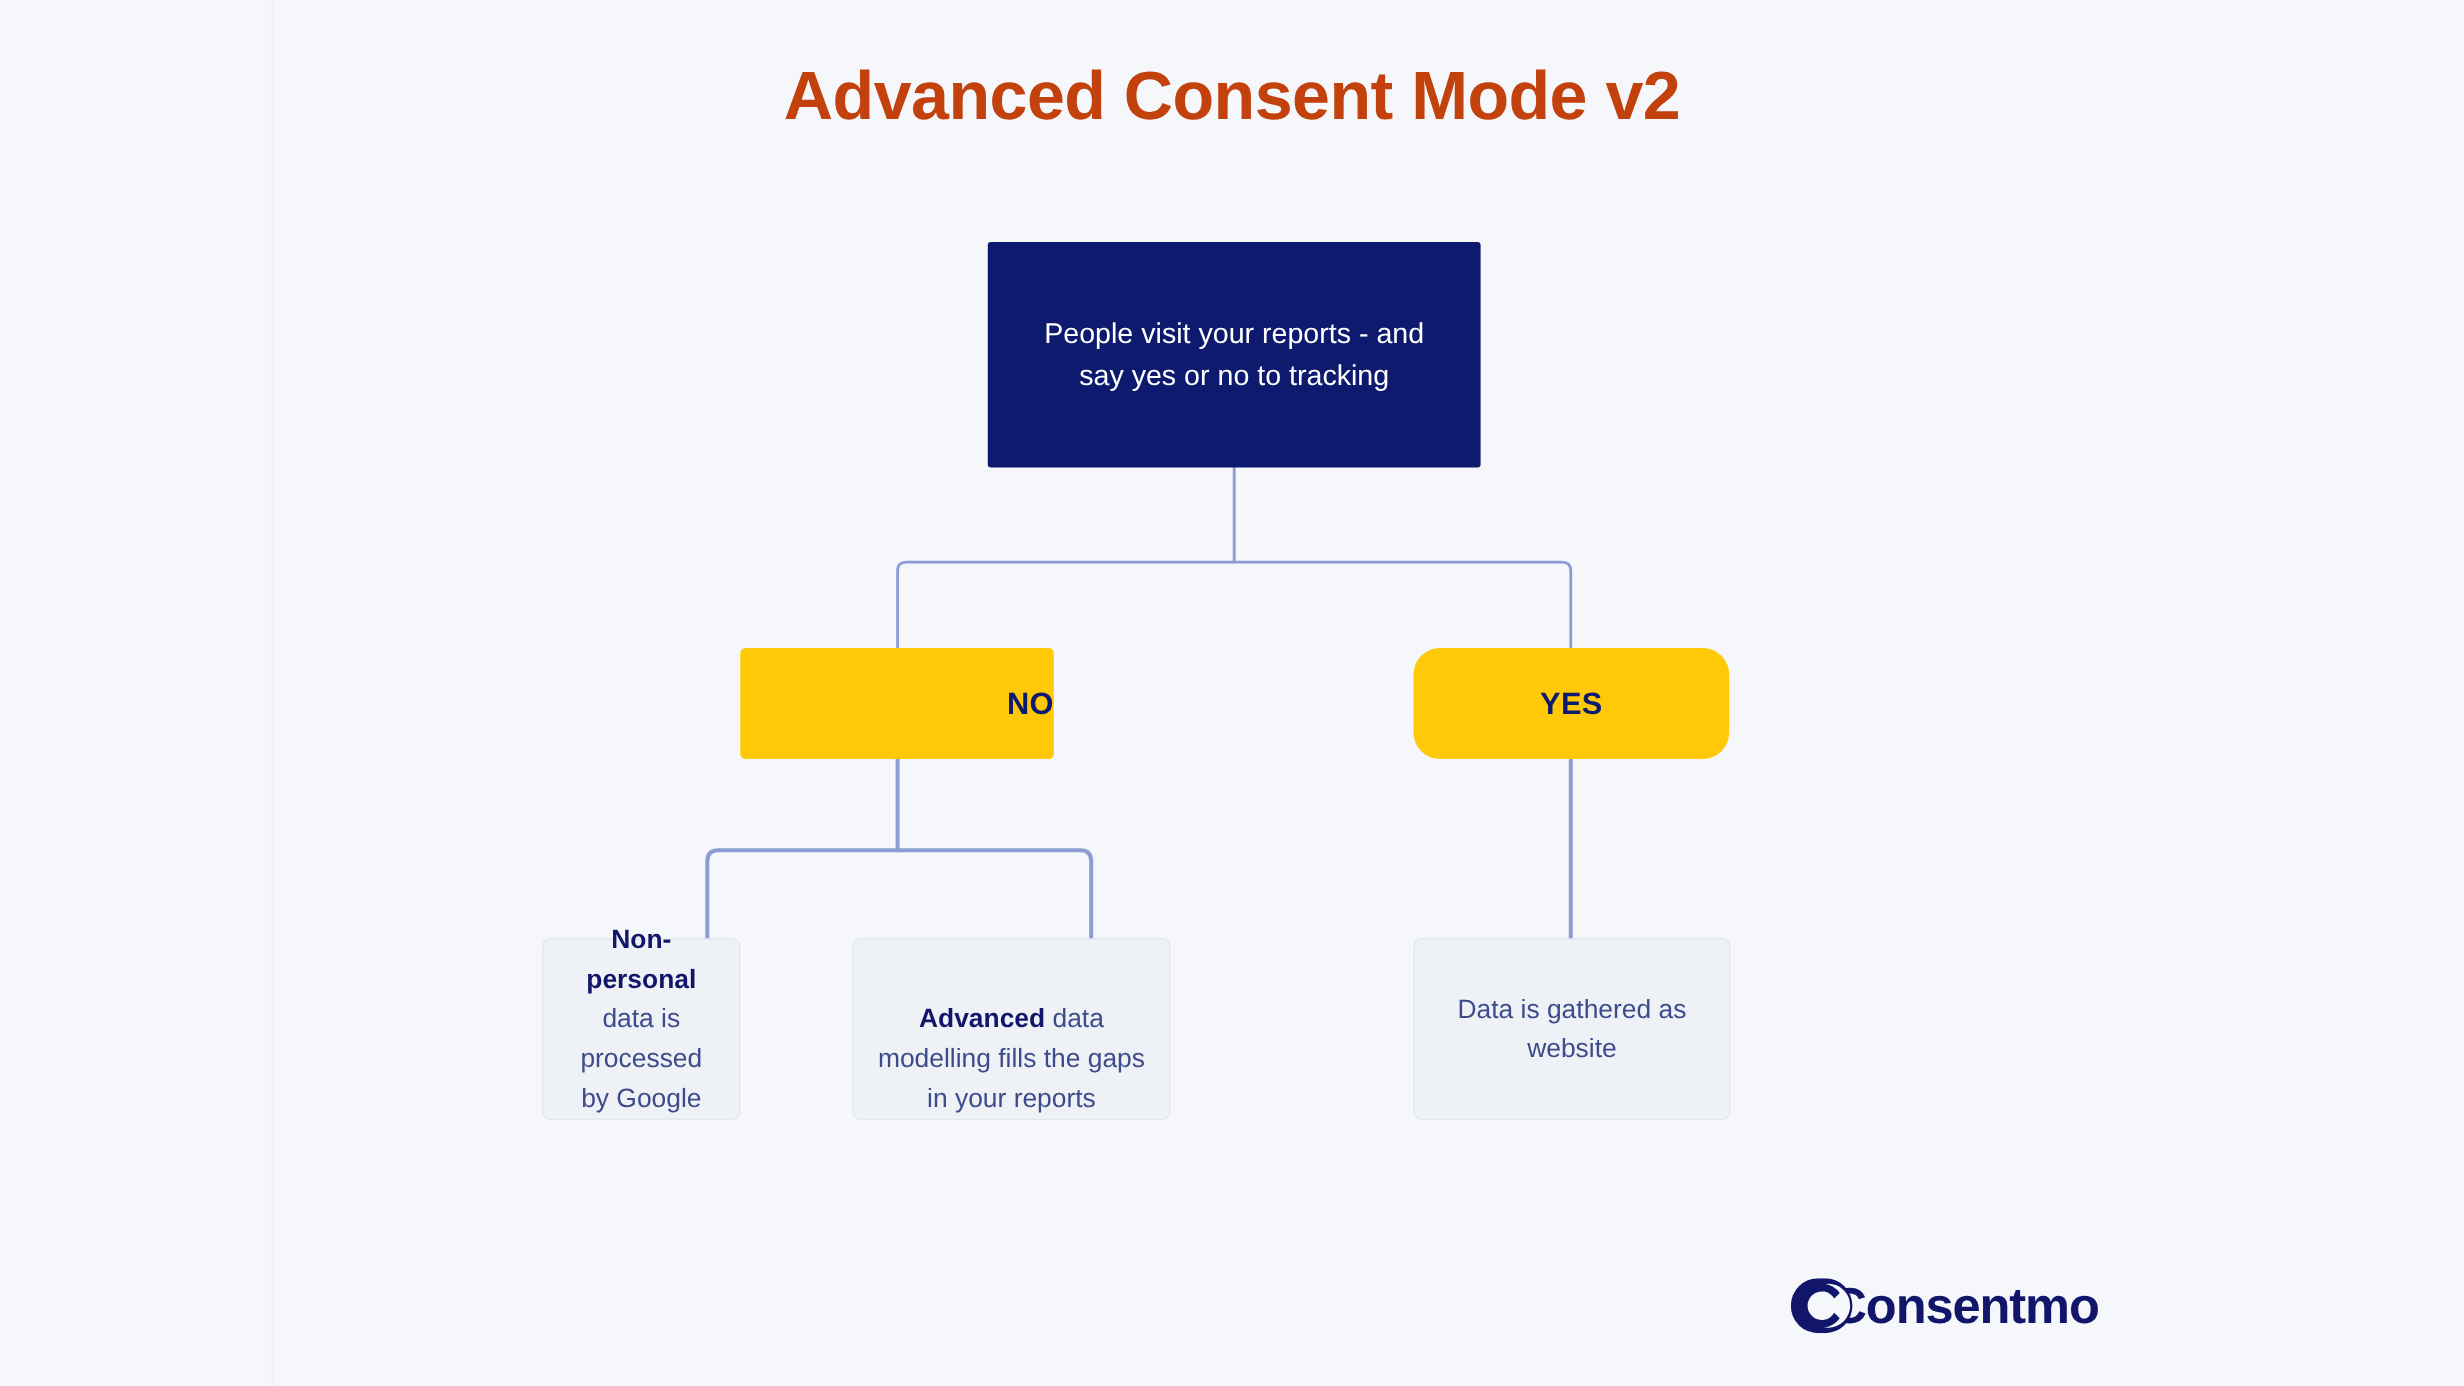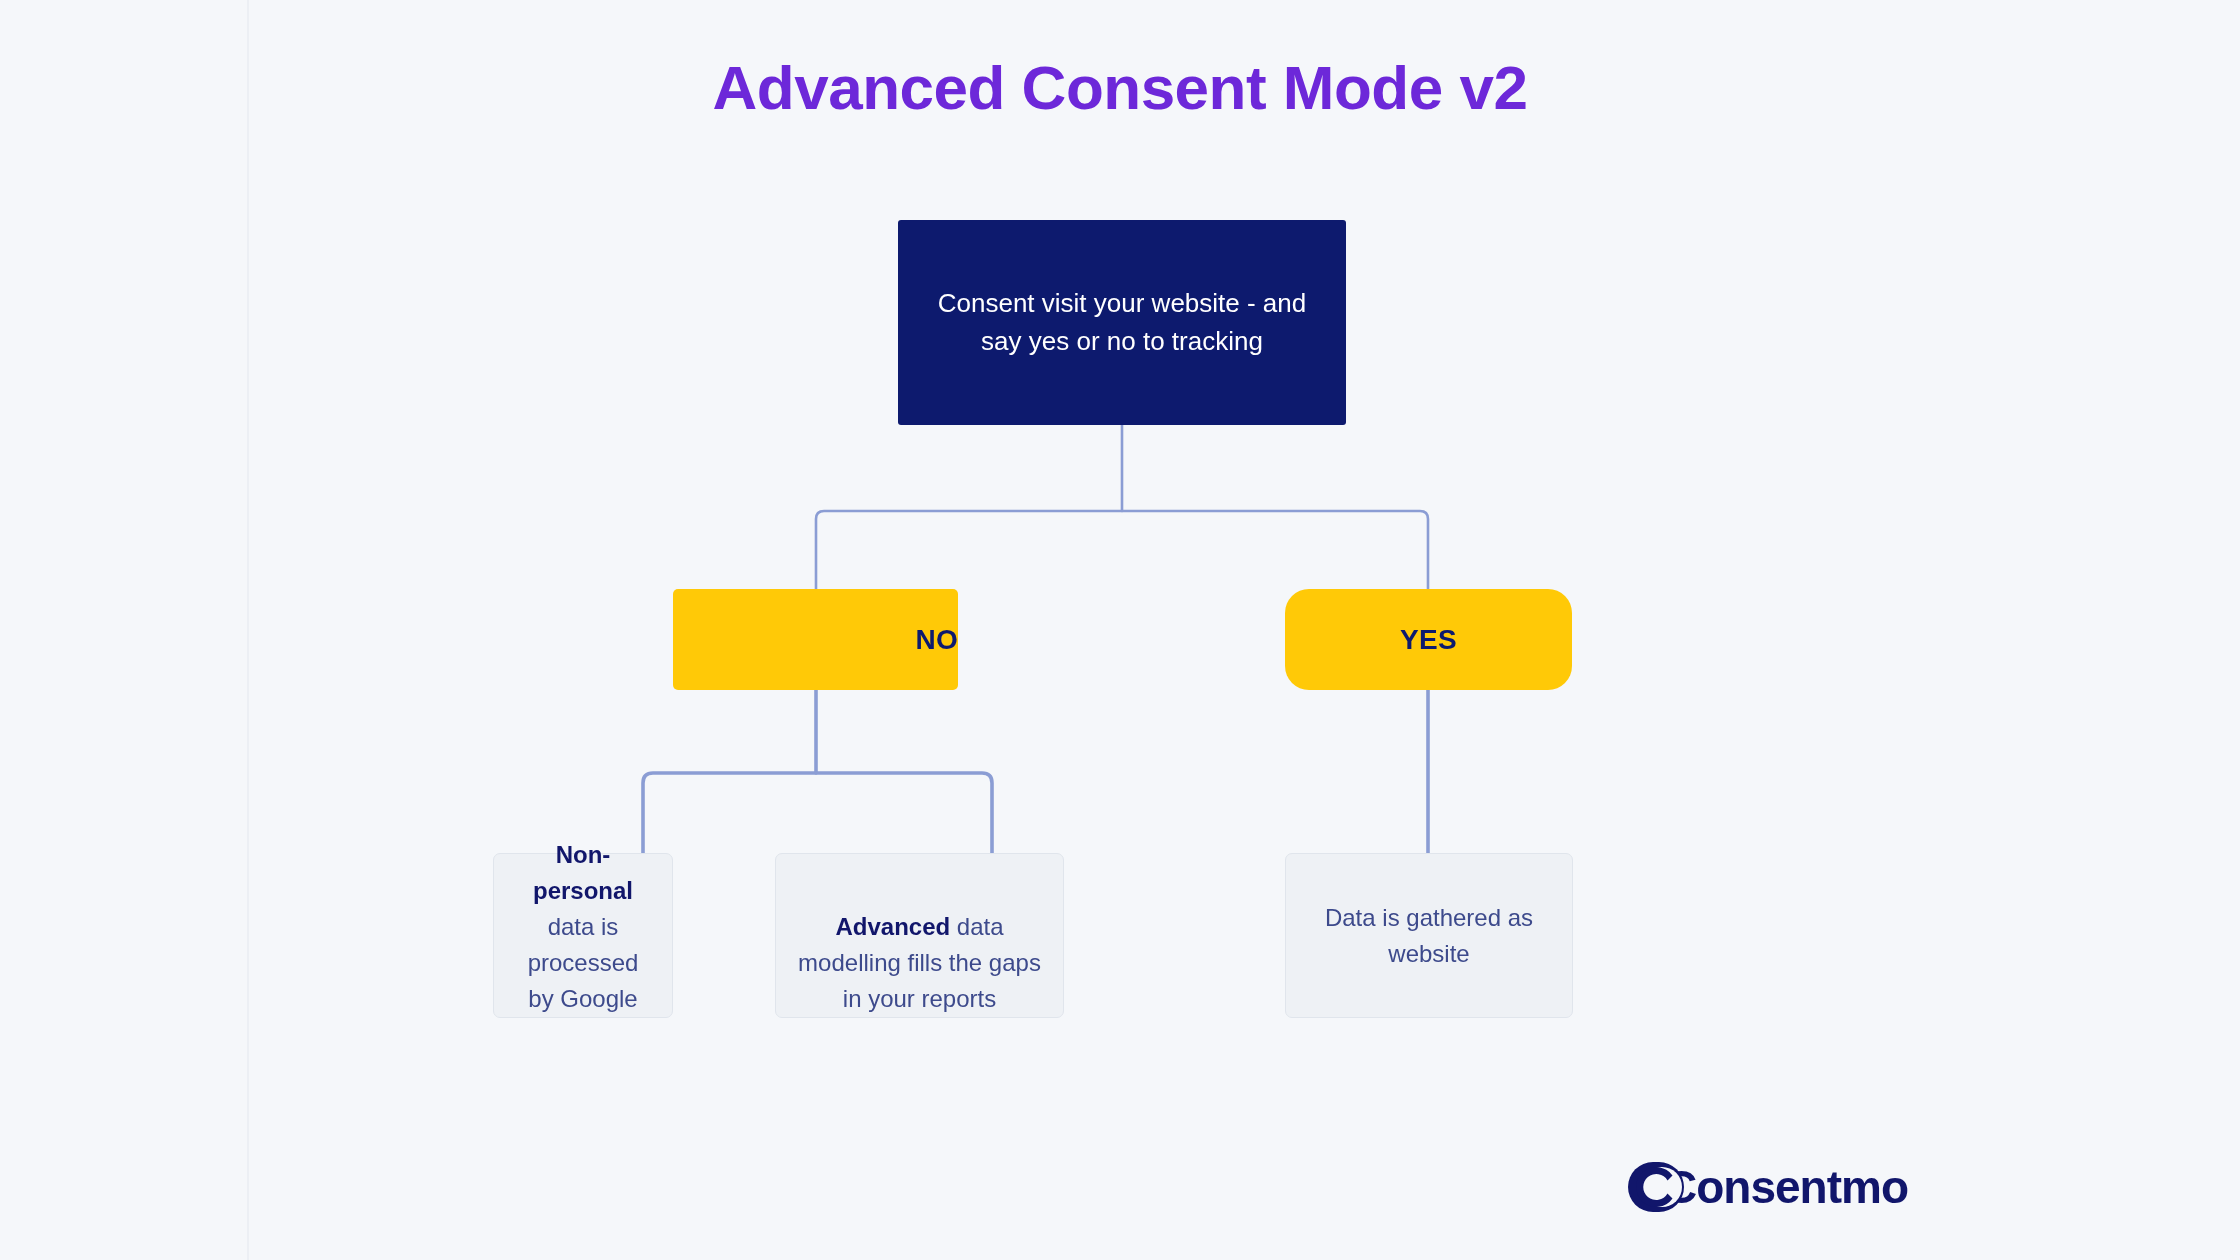--- a/index.html
+++ b/index.html
@@ -27,21 +27,21 @@
     background: #eceff4;
   }
   .page-title {
     position: absolute;
     left: 0;
     top: 54px;
     width: 2240px;
     text-align: center;
     font-size: 62px;
     font-weight: bold;
-    color: #6d28d9;
+    color: #c2410c;
     letter-spacing: -0.5px;
     line-height: 1.1;
   }
 
   
   #connectors {
     position: absolute;
     left: 0;
     top: 0;
     width: 2240px;
@@ -147,21 +147,21 @@
 
     <g stroke="#8b9dd4" stroke-width="3.6" fill="none" stroke-linecap="round" stroke-linejoin="round">
       <path d="M816 690 L816 773"></path>
       <path d="M643 853 L643 783 Q643 773 653 773 L982 773 Q992 773 992 783 L992 853"></path>
 
       <path d="M1428 690 L1428 853"></path>
     </g>
   </svg>
 
   <div class="node node-root">
-    <span>Consent visit your website - and say yes or no to tracking</span>
+    <span>People visit your reports - and say yes or no to tracking</span>
   </div>
 
   <div class="node node-decision node-no">
     <span>NO</span>
   </div>
 
   <div class="node node-decision node-yes">
     <span>YES</span>
   </div>
 

